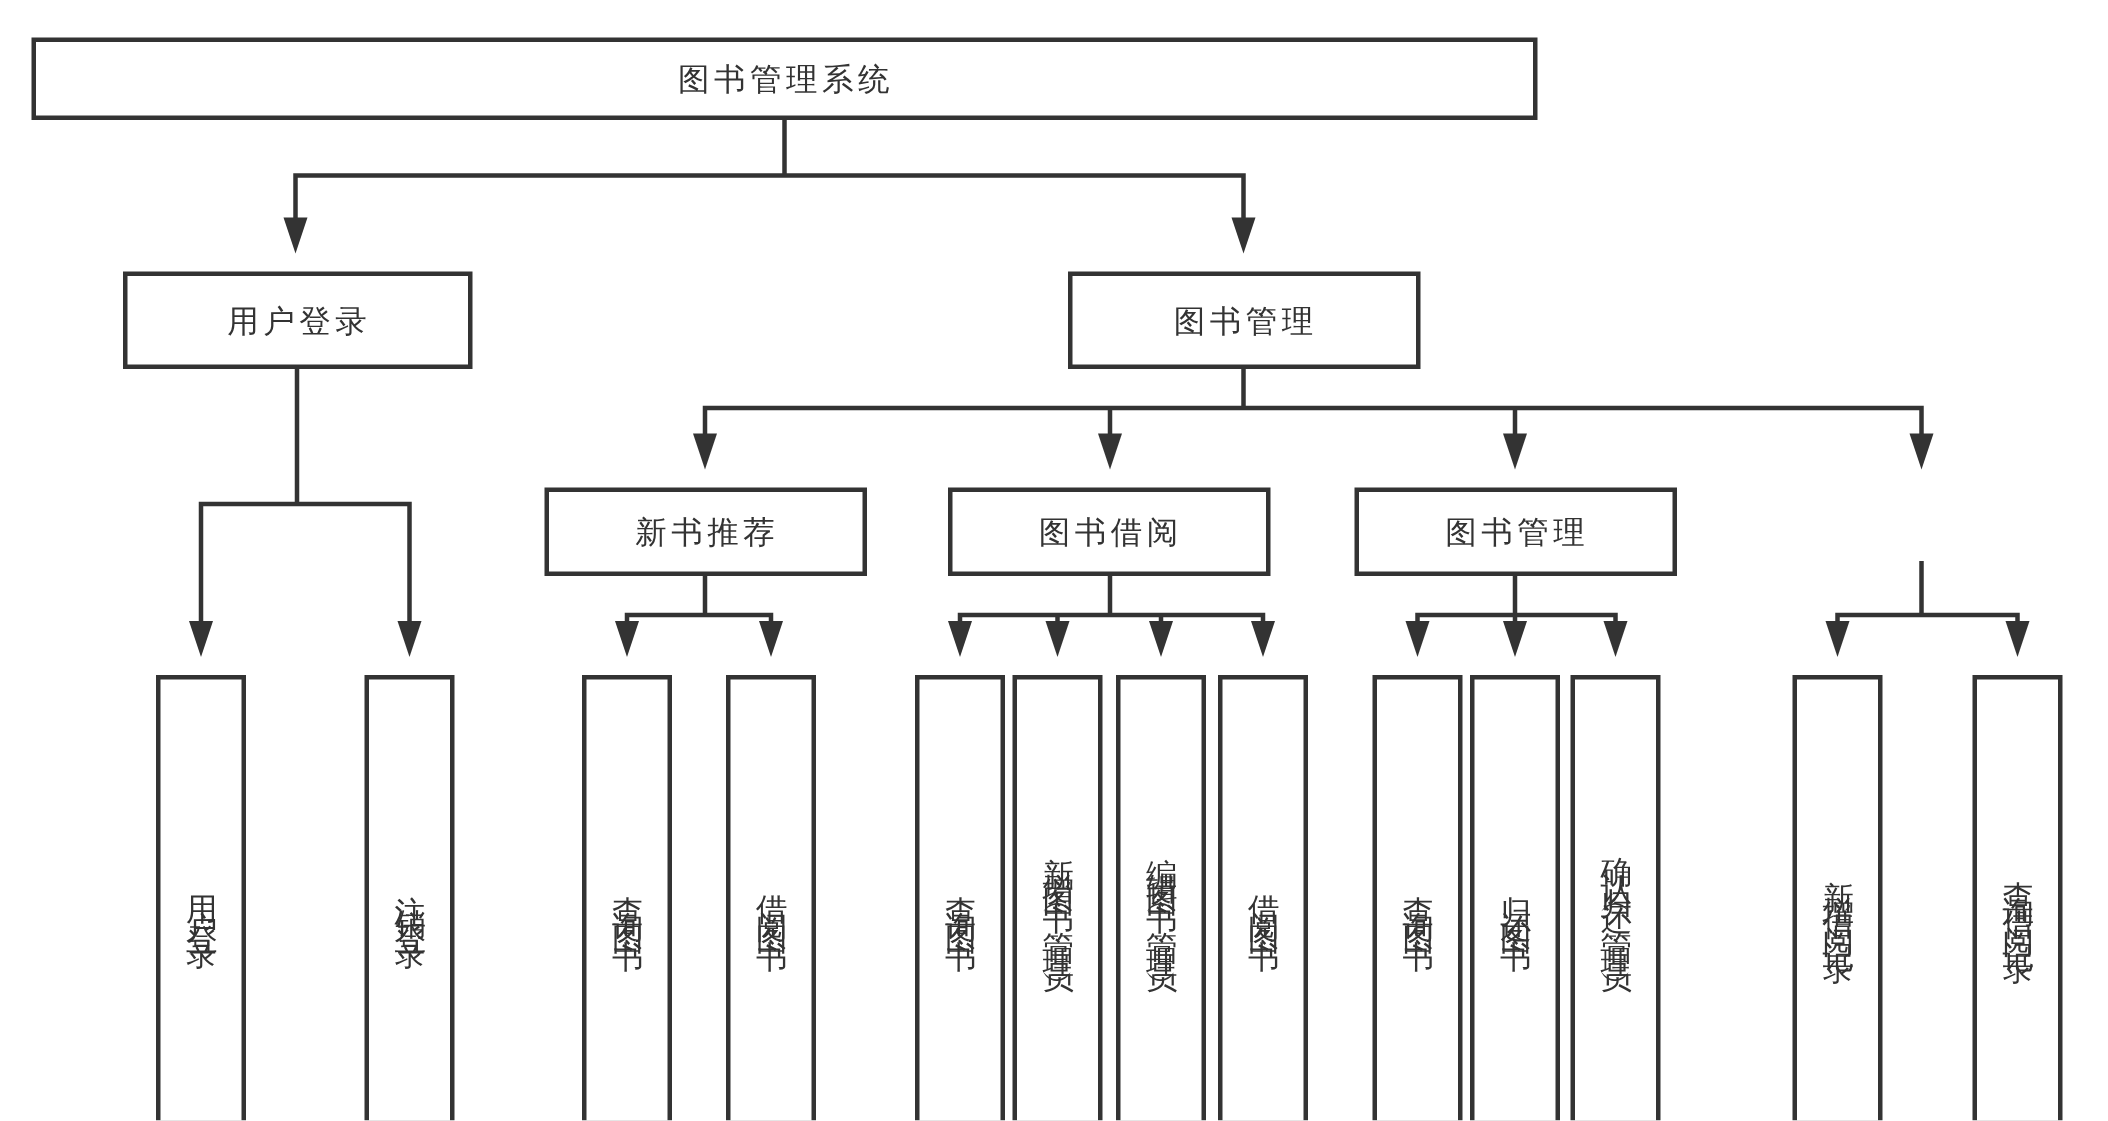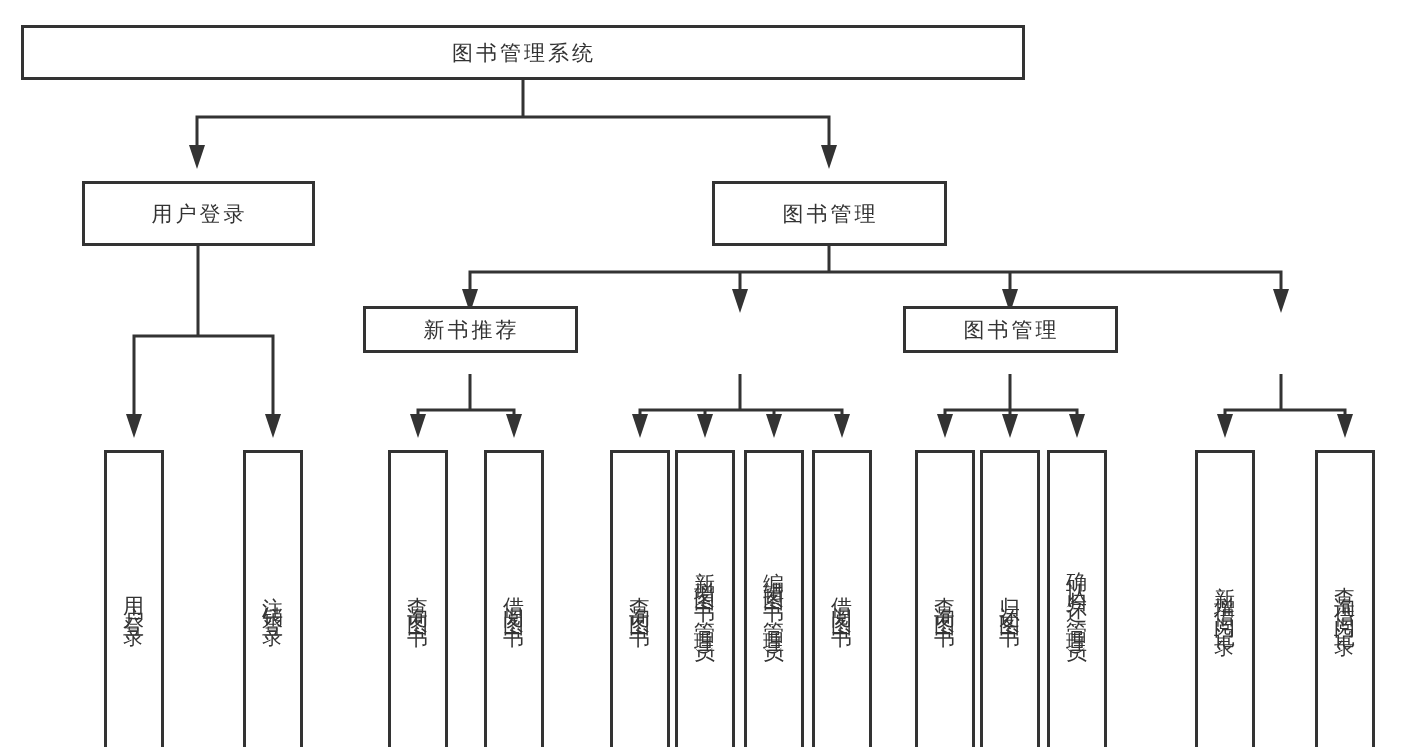--- a/index.html
+++ b/index.html
@@ -46,21 +46,21 @@
     letter-spacing:0.5px;
     color:rgba(168,168,168,0.9);
     white-space:nowrap;
     z-index:3;
     text-align:right;
   }
   
   .n-root{left:21px;top:13px;width:1004px;height:55px;}
   .n-user-login{left:82px;top:169px;width:233px;height:65px;}
   .n-book-mgmt{left:712px;top:169px;width:235px;height:65px;}
-  .n-l3{top:294px;width:215px;height:47px;text-align:center;}
+  .n-l3{top:313px;width:215px;height:59px;text-align:center;}
   .n-new-rec{left:363px;}
   .n-book-borrow{left:632px;}
   .n-cur-borrow{left:903px;}
   .n-borrow-rec{left:1173px;}
   .n-leaf{top:438px;width:60px;height:300px;}
 </style>
 </head>
 <body>
 
 <div class="stage">
@@ -115,20 +115,23 @@
   <div class="box n-user-login">
     <span class="h-label">用户登录</span>
   </div>
   <div class="box n-book-mgmt">
     <span class="h-label">图书管理</span>
   </div>
 
   <div class="box n-l3 n-new-rec">
     <span class="h-label">新书推荐</span>
   </div>
+  <div class="box n-l3 n-book-borrow">
+    <span class="h-label">图书借阅</span>
+  </div>
   <div class="box n-l3 n-cur-borrow">
     <span class="h-label">图书管理</span>
   </div>
 
   <div class="box n-leaf" style="left:104px;">
     <span class="v-label">用户登录</span>
   </div>
   <div class="box n-leaf" style="left:243px;">
     <span class="v-label">注销登录</span>
   </div>

